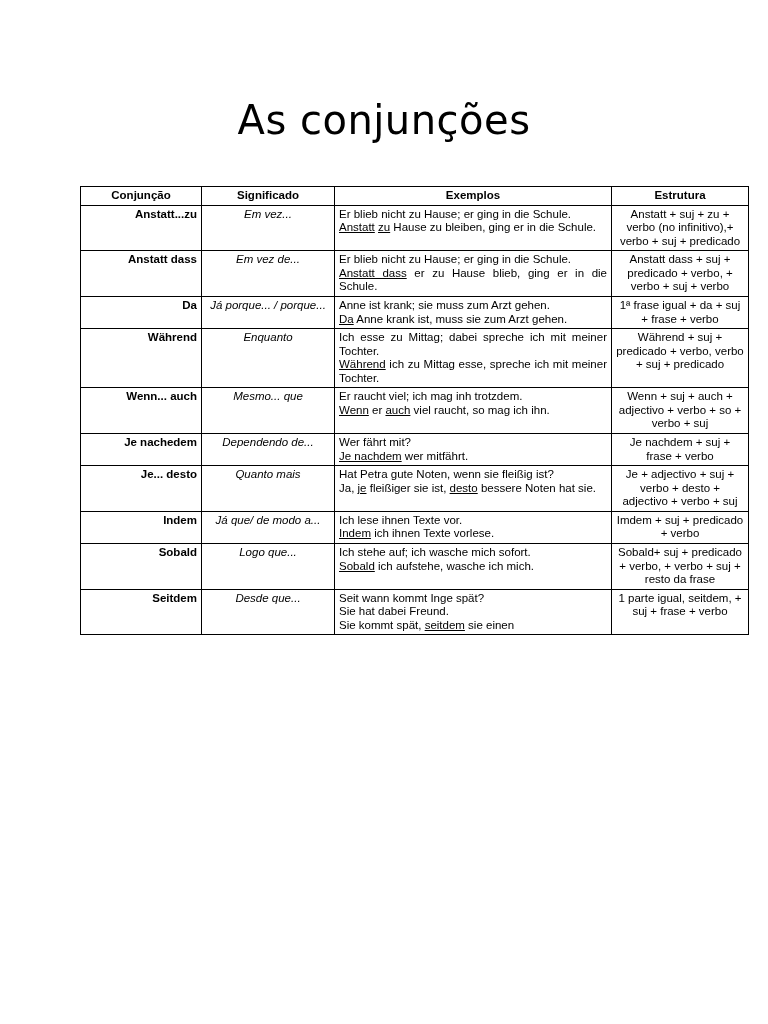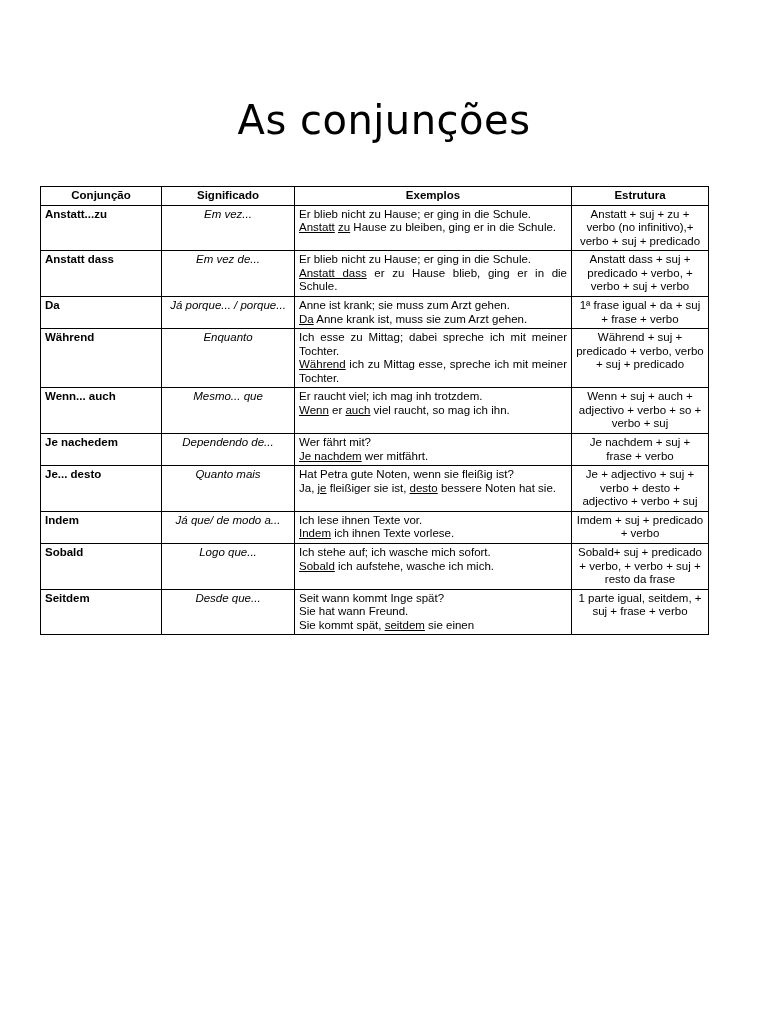--- a/index.html
+++ b/index.html
@@ -12,21 +12,21 @@
     height: 1024px;
     font-family: "Liberation Sans", sans-serif;
     color: #000000;
     overflow: hidden;
   }
   .page {
     width: 768px;
     height: 892px;
     position: relative;
     box-sizing: border-box;
-    padding: 0 40px;
+    padding: 0 80px;
   }
   .doc-title {
     text-align: center;
     font-size: 40px;
     font-weight: normal;
     letter-spacing: 0.5px;
     margin: 0;
     padding-top: 98px;
     padding-bottom: 0;
     line-height: 1.1;
@@ -51,21 +51,21 @@
     vertical-align: middle;
     padding: 3px 4px;
     font-size: 13px;
   }
   th.c-conj { width: 112px; }
   th.c-sig  { width: 124px; }
   th.c-ex   { width: 268px; }
   th.c-est  { width: 128px; }
 
   td.conj {
-    text-align: left;
+    text-align: right;
     font-weight: bold;
     font-size: 11.5px;
     padding-top: 3px;
   }
   td.sig {
     text-align: center;
     font-style: italic;
     font-size: 11.5px;
     padding-top: 3px;
   }
@@ -179,21 +179,21 @@
             <span class="ex-line">Ich stehe auf; ich wasche mich sofort.</span>
             <span class="ex-line"><u>Sobald</u> ich aufstehe, wasche ich mich.</span>
           </td>
           <td class="est">Sobald+ suj + predicado + verbo, + verbo + suj + resto da frase</td>
         </tr>
         <tr>
           <td class="conj">Seitdem</td>
           <td class="sig">Desde que...</td>
           <td class="ex">
             <span class="ex-line">Seit wann kommt Inge spät?</span>
-            <span class="ex-line">Sie hat wann Freund.</span>
+            <span class="ex-line">Sie hat dabei Freund.</span>
             <span class="ex-line">Sie kommt spät, <u>seitdem</u> sie einen</span>
           </td>
           <td class="est">1 parte igual, seitdem, + suj + frase + verbo</td>
         </tr>
       </tbody>
   </table>
 
 </div>
 
 </body></html>

